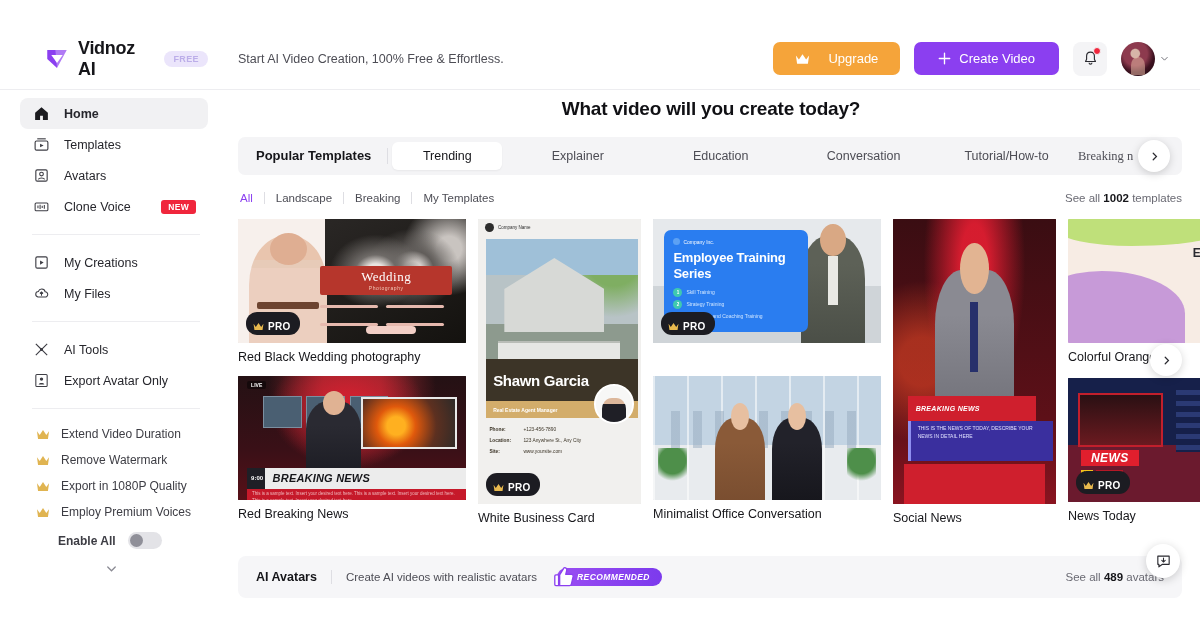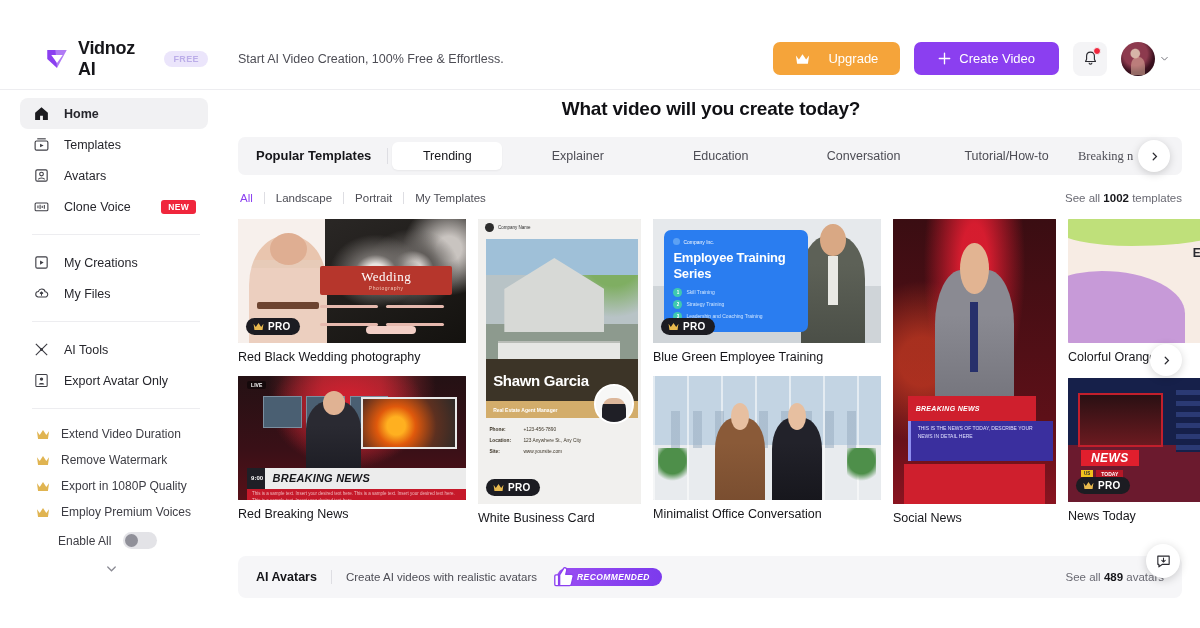--- a/index.html
+++ b/index.html
@@ -75,21 +75,21 @@
   .nav-ico { width: 18px; height: 18px; flex: none; display:flex; align-items:center; justify-content:center; }
   .nav-label { font-size: 12.5px; color: #26262c; white-space: nowrap; }
   .nav-item.active .nav-label { font-weight: 600; }
   .new-badge {
     margin-left: auto; background: #f0263c; color:#fff; font-size: 8.5px;
     font-weight: 700; letter-spacing: .3px; padding: 2px 7px; border-radius: 3px;
   }
   .nav-sep { height: 1px; background: #ededf0; margin: 12px 22px 12px 32px; }
   .perk-item { display:flex; align-items:center; gap:11px; height: 26px; margin: 0 20px 0 36px; }
   .perk-label { font-size: 12px; color: #3d3d44; }
-  .enable-row { display:flex; align-items:center; gap: 12px; margin: 7px 0 0 58px; }
+  .enable-row { display:flex; align-items:center; gap: 12px; margin: 7px 0 0 58px; font-weight: bold; }
   .enable-label { font-size: 12px; color: #3d3d44; }
   .toggle {
     width: 34px; height: 17px; border-radius: 9px; background: #e3e3e7;
     position: relative; cursor: pointer; flex: none;
   }
   .toggle::after {
     content:''; position:absolute; top: 2px; left: 2px; width: 13px; height: 13px;
     border-radius: 50%; background: #909099;
   }
   .collapse-btn {
@@ -156,21 +156,21 @@
     background:#ddd; height: 124px;
   }
   .card.land .thumb { width: 228px; }
   .card.port { grid-row: span 2; }
   .card.port .thumb { width: 163px; height: 285px; }
   .cap { font-size: 12.5px; color: #16161a; margin-top: 7px; white-space: nowrap; }
   .pro-badge {
     position: absolute; left: 8px; bottom: 8px; z-index: 4;
     background: #1c1c22; color: #fff; border-radius: 11px;
     font-size: 10px; font-weight: 700; letter-spacing: .3px;
-    padding: 3px 9px 3px 7px; display: flex; align-items: center; gap: 4px;
+    padding: 9px 9px 3px 7px; display: flex; align-items: center; gap: 4px;
   }
   .arrow-grid { right: 18px; top: 125px; }
 
   
   .t-wed { background: linear-gradient(90deg,#f7f0ec 0 38%, #171717 38% 100%); height:100%; position:relative; }
   .t-wed .bw {
     position:absolute; right:0; top:0; width:62%; height:100%;
     background:
       radial-gradient(ellipse at 36% 42%, #e9e4e0 0 7%, #6e6a67 16%, transparent 36%),
       radial-gradient(ellipse at 62% 40%, #d9d4d0 0 7%, #615d5a 17%, transparent 38%),
@@ -600,21 +600,21 @@
       <button class="arrow-btn arrow-tabs">
         <svg width="13" height="13" viewBox="0 0 20 20">
           <path d="M8 5 L13 10 L8 15" fill="none" stroke="#2a2a30" stroke-width="1.9" stroke-linecap="round"></path>
         </svg>
       </button>
     </div>
 
     <div class="filters-row">
       <div class="filter active">All</div>
       <div class="filter">Landscape</div>
-      <div class="filter">Portrait</div>
+      <div class="filter">Breaking</div>
       <div class="filter">My Templates</div>
       <div class="see-all">
         <span>See all</span>
         <b>1002</b>
         <span>templates</span>
       </div>
     </div>
 
     <div class="grid-wrap">
       <div class="grid">
@@ -724,21 +724,20 @@
                 </div>
               </div>
             </div>
             <div class="pro-badge">
               <svg width="11" height="9" viewBox="0 0 24 20">
                 <path d="M1 4 L6 11 L12 2 L18 11 L23 4 L21 18 L3 18 Z" fill="#e8b94e"></path>
               </svg>
               <span>PRO</span>
             </div>
           </div>
-          <div class="cap">Blue Green Employee Training</div>
         </div>
 
         <div class="card land">
           <div class="thumb">
             <div class="t-office">
               <div class="win"></div>
                 <div class="city"></div>
               <div class="plant pl"></div>
                 <div class="plant pr"></div>
               <div class="p1"></div>

